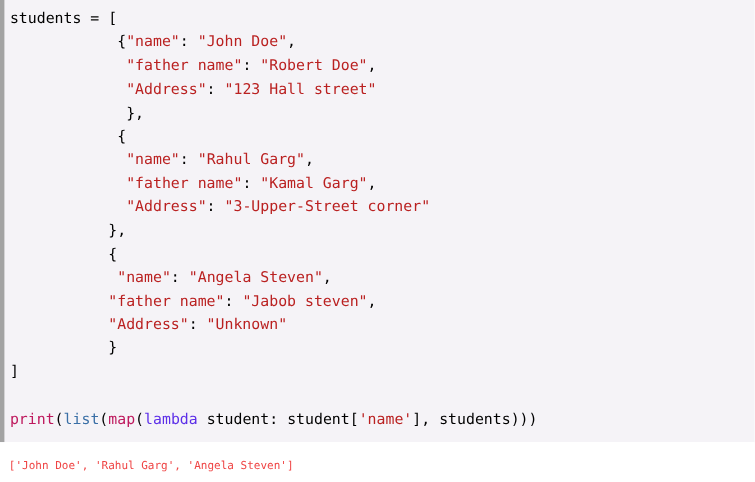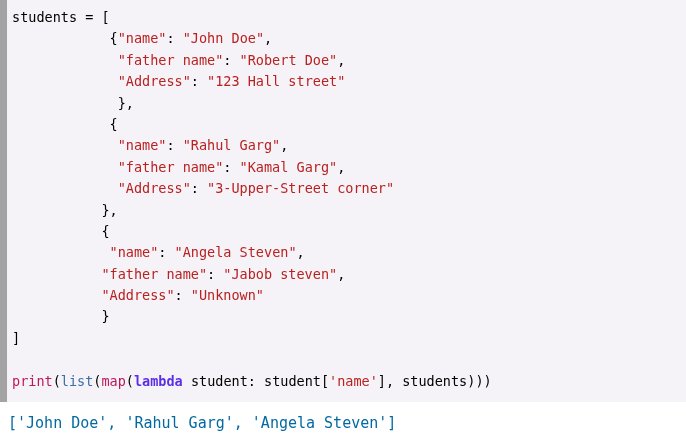--- a/index.html
+++ b/index.html
@@ -22,60 +22,60 @@
 
   
   .code-block {
     position: absolute;
     left: 0;
     top: 0;
     width: 686px;
     height: 402px;
     background: #f5f3f7;
     box-sizing: border-box;
-    border-left: 7px solid #a3a3a3;
+    border-left: 4px solid #a3a3a3;
     padding: 7px 0 0 0;
   }
   .code-lines {
     padding-left: 5px;
     font-size: 13.5px;
     line-height: 21.4px;
     white-space: pre;
     color: #000000;
   }
   .ln {
     white-space: pre;
     display: block;
     height: 21.4px;
   }
 
   
   .tok-str   { color: #ba2121; }
   .tok-func  { color: #be185d; }
   .tok-blt   { color: #3a6fa6; }
-  .tok-kw    { color: #5c2ee8; font-weight: bold; }
+  .tok-kw    { color: #5c2ee8; }
   .tok-plain { color: #000000; }
 
   
   .output-block {
     position: absolute;
     left: 0;
     top: 402px;
     width: 686px;
     height: 36px;
     background: #ffffff;
     box-sizing: border-box;
   }
   .output-text {
     padding-left: 8px;
     padding-top: 11px;
-    font-size: 15px;
+    font-size: 10px;
     line-height: 21.4px;
     white-space: pre;
-    color: #0369a1;
+    color: #ef4444;
   }
 </style>
 </head>
 <body>
 
 <div id="page">
 
   <div class="code-block">
     <div class="code-lines" id="code-lines"><span class="ln"><span class="tok-plain">students = [</span></span><span class="ln"><span>            </span><span class="tok-plain">{</span><span class="tok-str">"name"</span><span class="tok-plain">: </span><span class="tok-str">"John Doe"</span><span class="tok-plain">,</span></span><span class="ln"><span>             </span><span class="tok-str">"father name"</span><span class="tok-plain">: </span><span class="tok-str">"Robert Doe"</span><span class="tok-plain">,</span></span><span class="ln"><span>             </span><span class="tok-str">"Address"</span><span class="tok-plain">: </span><span class="tok-str">"123 Hall street"</span></span><span class="ln"><span>             </span><span class="tok-plain">},</span></span><span class="ln"><span>            </span><span class="tok-plain">{</span></span><span class="ln"><span>             </span><span class="tok-str">"name"</span><span class="tok-plain">: </span><span class="tok-str">"Rahul Garg"</span><span class="tok-plain">,</span></span><span class="ln"><span>             </span><span class="tok-str">"father name"</span><span class="tok-plain">: </span><span class="tok-str">"Kamal Garg"</span><span class="tok-plain">,</span></span><span class="ln"><span>             </span><span class="tok-str">"Address"</span><span class="tok-plain">: </span><span class="tok-str">"3-Upper-Street corner"</span></span><span class="ln"><span>           </span><span class="tok-plain">},</span></span><span class="ln"><span>           </span><span class="tok-plain">{</span></span><span class="ln"><span>            </span><span class="tok-str">"name"</span><span class="tok-plain">: </span><span class="tok-str">"Angela Steven"</span><span class="tok-plain">,</span></span><span class="ln"><span>           </span><span class="tok-str">"father name"</span><span class="tok-plain">: </span><span class="tok-str">"Jabob steven"</span><span class="tok-plain">,</span></span><span class="ln"><span>           </span><span class="tok-str">"Address"</span><span class="tok-plain">: </span><span class="tok-str">"Unknown"</span></span><span class="ln"><span>           </span><span class="tok-plain">}</span></span><span class="ln"><span class="tok-plain">]</span></span><span class="ln">&nbsp;</span><span class="ln"><span class="tok-func">print</span><span class="tok-plain">(</span><span class="tok-blt">list</span><span class="tok-plain">(</span><span class="tok-func">map</span><span class="tok-plain">(</span><span class="tok-kw">lambda</span><span class="tok-plain"> student: student[</span><span class="tok-str">'name'</span><span class="tok-plain">], students)))</span></span></div>
   </div>

